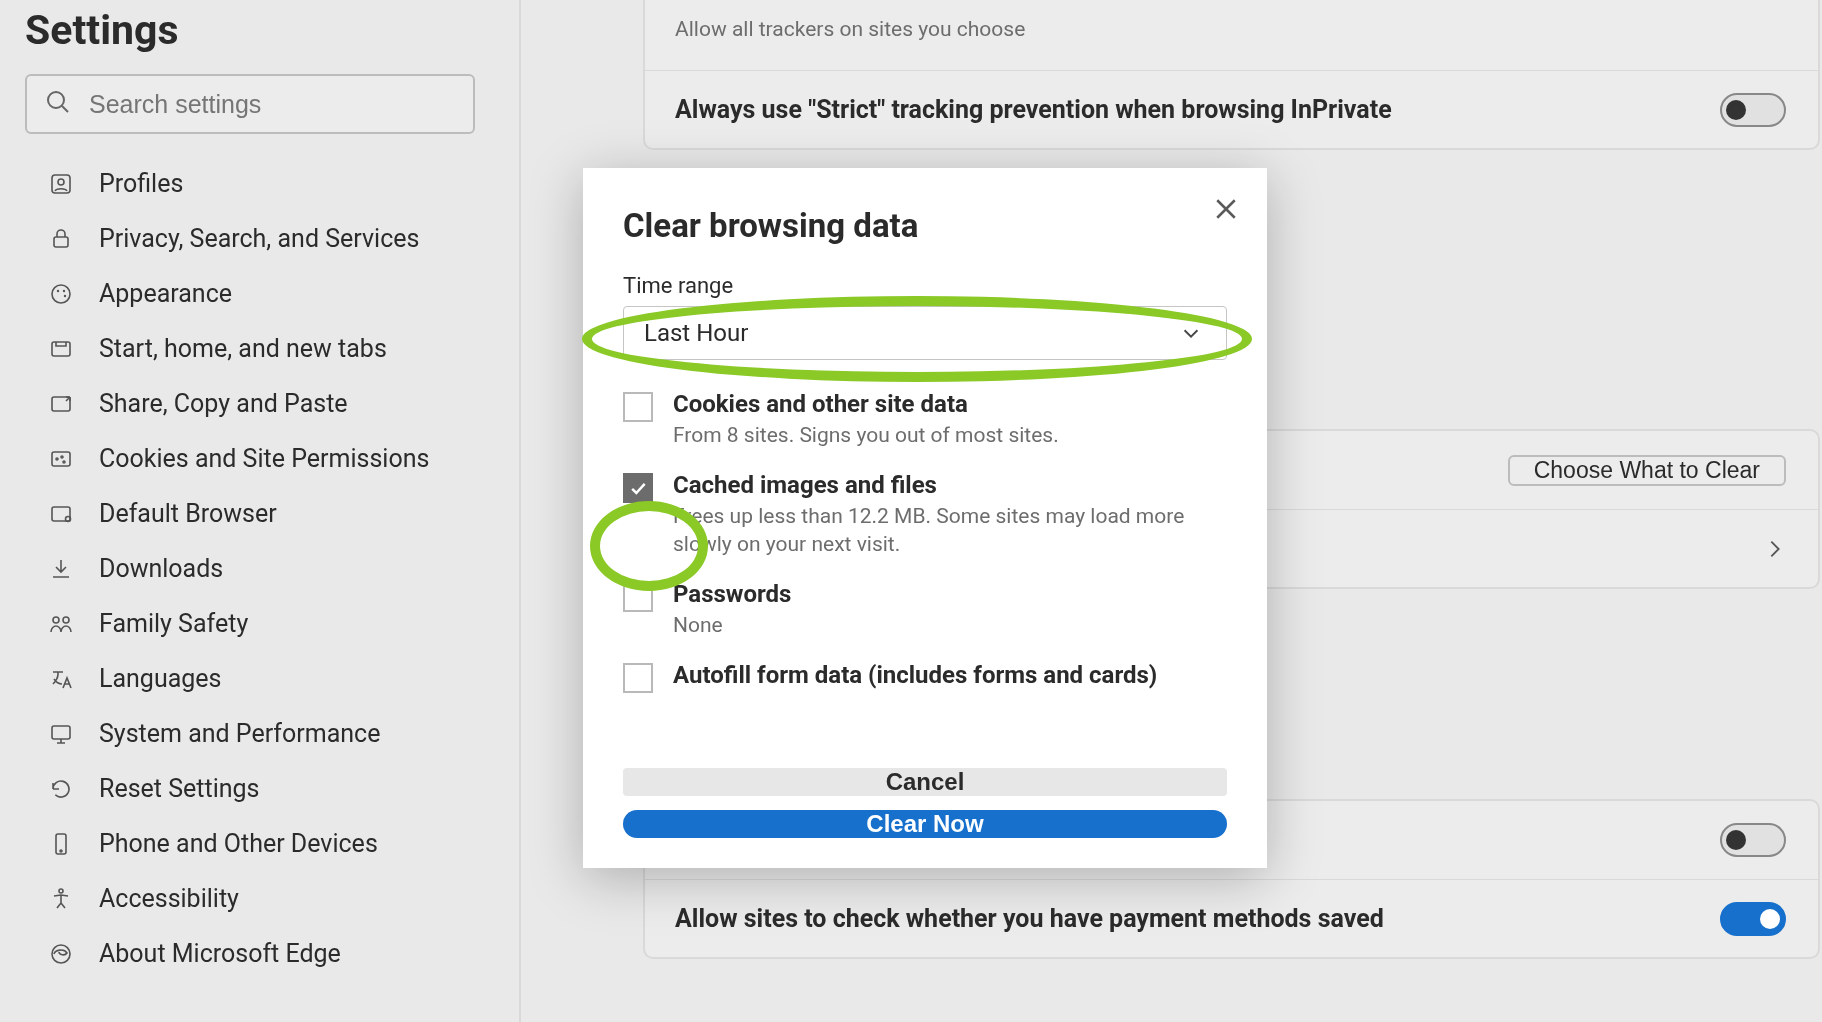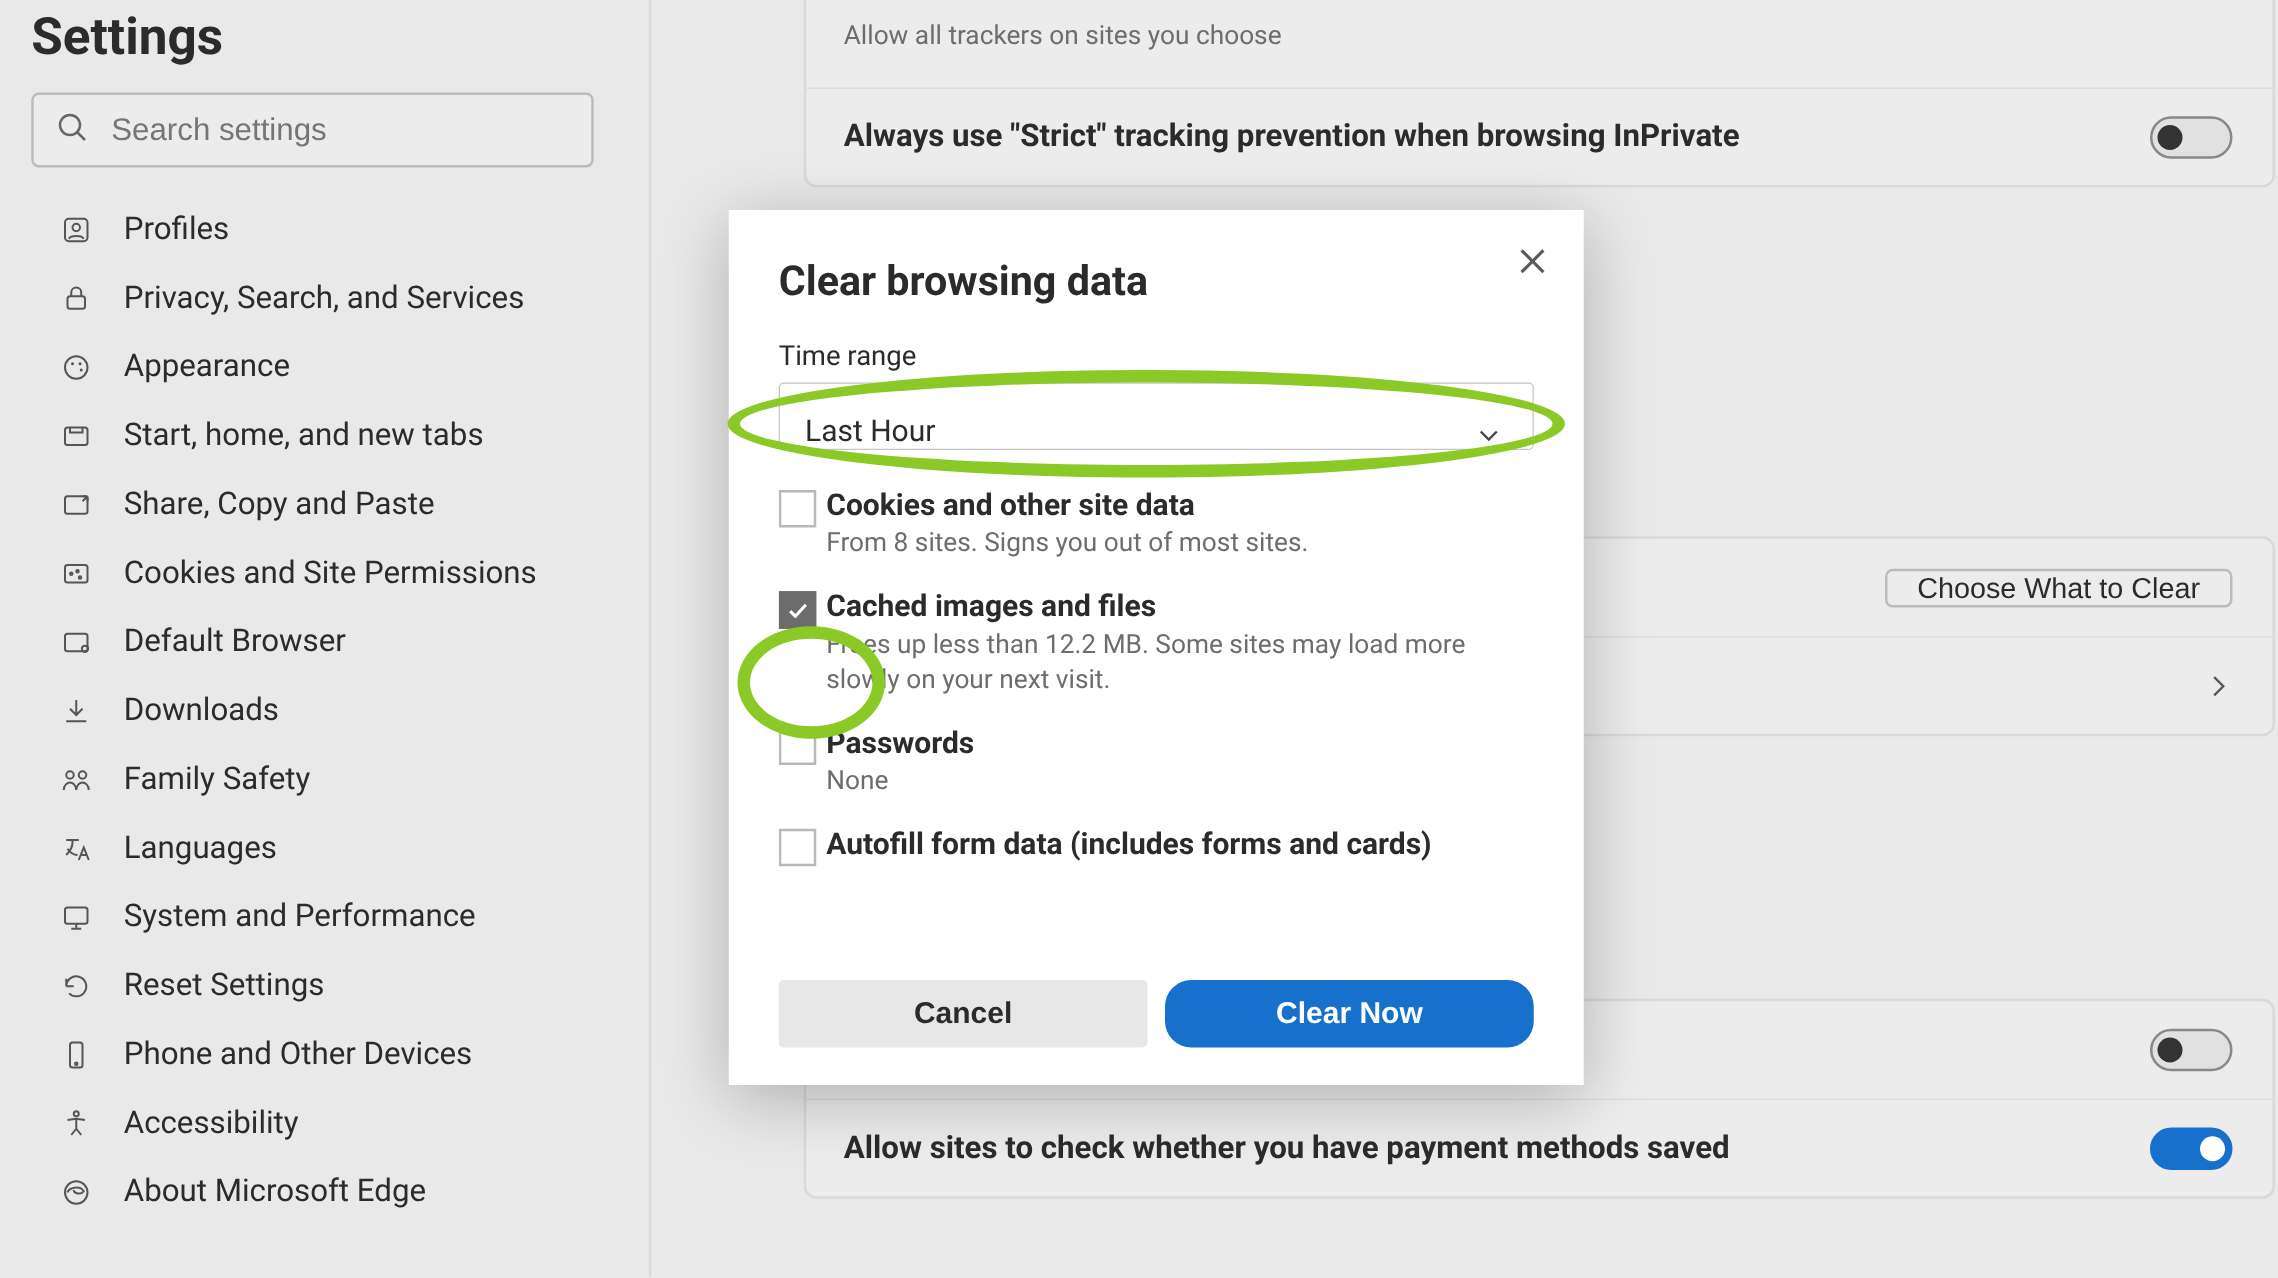--- a/index.html
+++ b/index.html
@@ -168,40 +168,40 @@
     color: #2b2b2b;
     margin-bottom: 8px;
     display: block;
   }
   .modal .select {
     width: 100%;
     height: 54px;
     border: 1.5px solid #c5c5c5;
     border-radius: 4px;
     display: flex;
-    align-items: flex-end;
+    align-items: center;
     justify-content: space-between;
     padding: 0 24px 0 20px;
     font-size: 24px;
     color: #2b2b2b;
     background: #fff;
     cursor: pointer;
     margin-bottom: 30px;
   }
   .modal .select svg { width: 22px; height: 22px; stroke: #444; stroke-width: 2; fill: none; }
   .option-list {
     flex: 1;
     overflow-y: auto;
     padding-right: 8px;
   }
   .option-list::-webkit-scrollbar { width: 10px; }
   .option-list::-webkit-scrollbar-thumb { background: #bdbdbd; border-radius: 8px; }
   .option {
     display: flex;
-    gap: 8px;
+    gap: 20px;
     margin-bottom: 22px;
   }
   .option .chk {
     width: 30px; height: 30px;
     background: #fff;
     display: inline-flex;
     align-items: center;
     justify-content: center;
     flex-shrink: 0;
     margin-top: 2px;
@@ -219,20 +219,21 @@
   }
   .option .txt .odesc {
     font-size: 21px;
     color: #6d6d6d;
     line-height: 1.3;
   }
   .modal .btn-row {
     display: flex;
     gap: 14px;
     margin-top: 18px;
+    flex-direction: column;
   }
   .modal .btn-row button {
     flex: 1;
     height: 54px;
     font-size: 24px;
     font-weight: 600;
     border-radius: 4px;
     border: none;
     cursor: pointer;
   }

